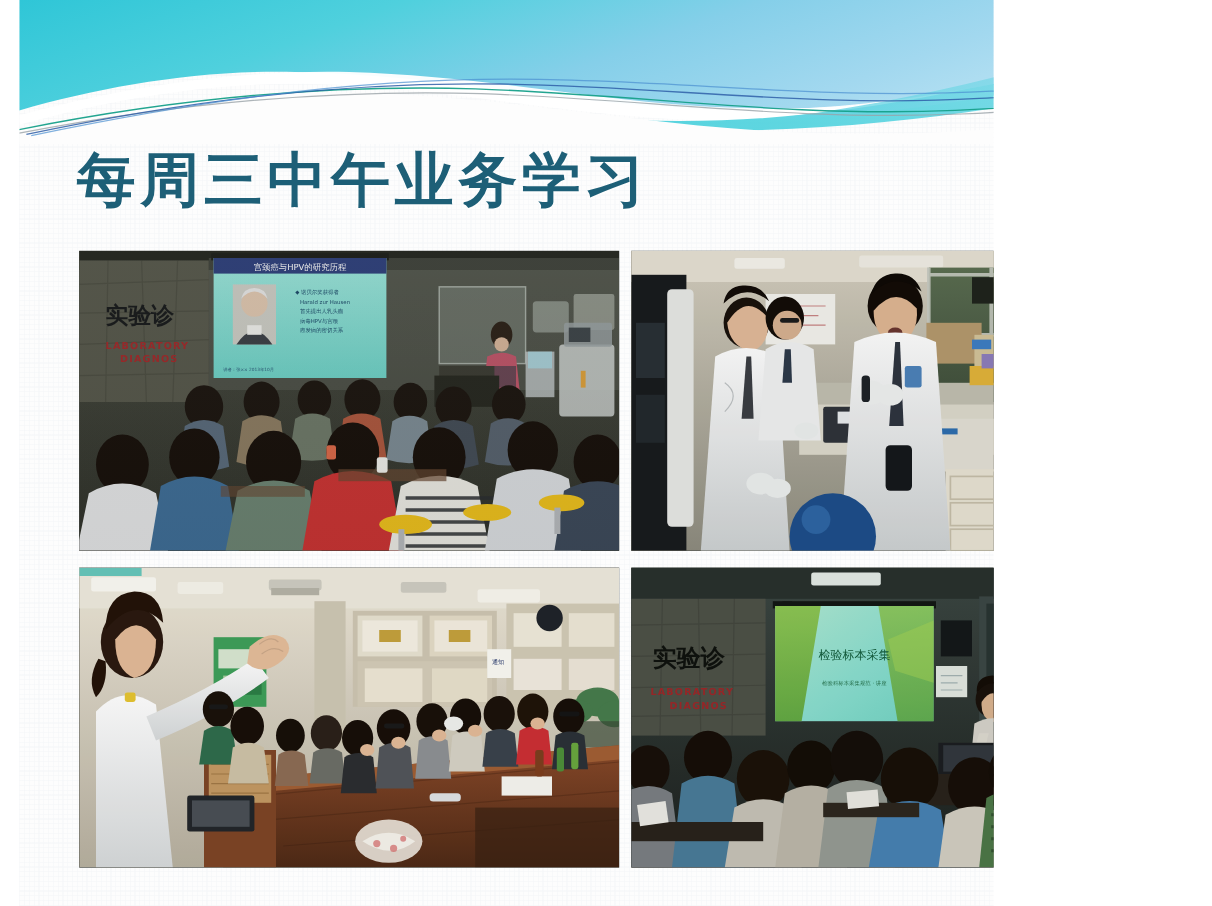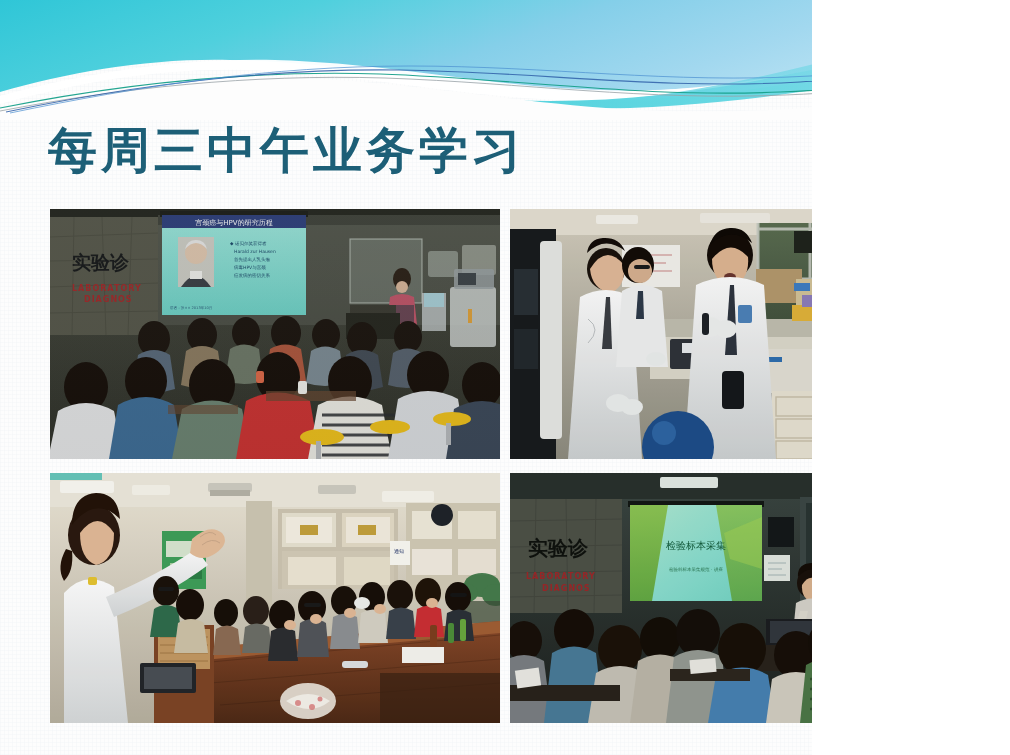--- a/index.html
+++ b/index.html
@@ -8,20 +8,21 @@
     width:1010px;height:755px;overflow:hidden;
     font-family:"DejaVu Sans","Liberation Sans",sans-serif;
     background:#ffffff;
   }
   .slide{
     position:relative;width:812px;height:755px;overflow:hidden;
     background:
       repeating-linear-gradient(0deg, rgba(244,246,248,.55) 0 1px, rgba(255,255,255,0) 1px 4px),
       repeating-linear-gradient(90deg, rgba(244,246,248,.55) 0 1px, rgba(255,255,255,0) 1px 4px),
       #fdfdfd;
+    margin-left: 16px;
   }
 
   
   .header-deco{position:absolute;left:0;top:0;width:1010px;height:120px;overflow:hidden;}
   .header-deco svg{display:block;width:1010px;height:120px;}
 
   
   .title{
     position:absolute;left:48px;top:122px;
     font-size:49px;line-height:1.18;

